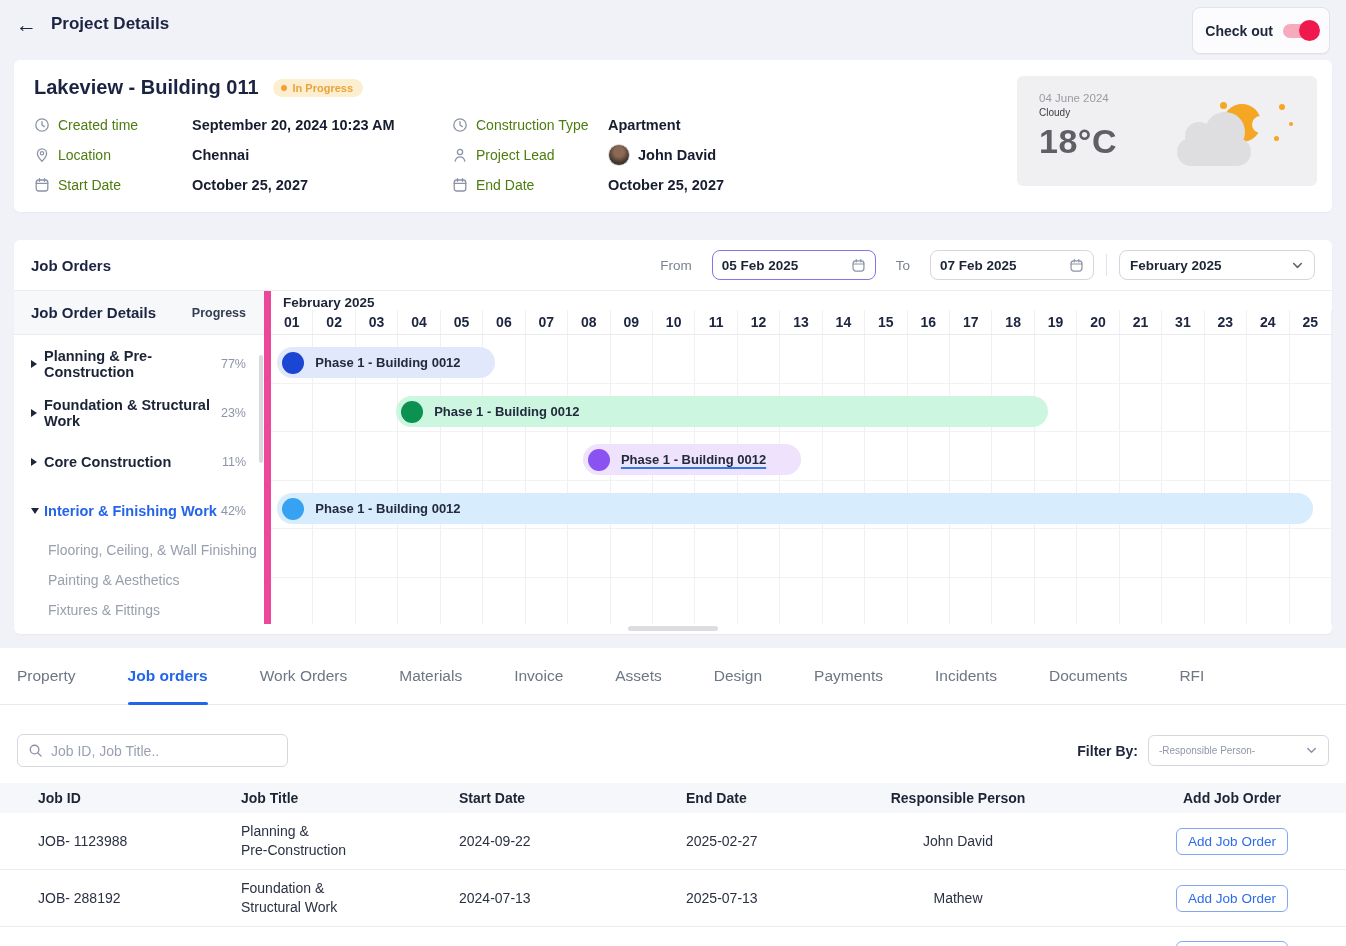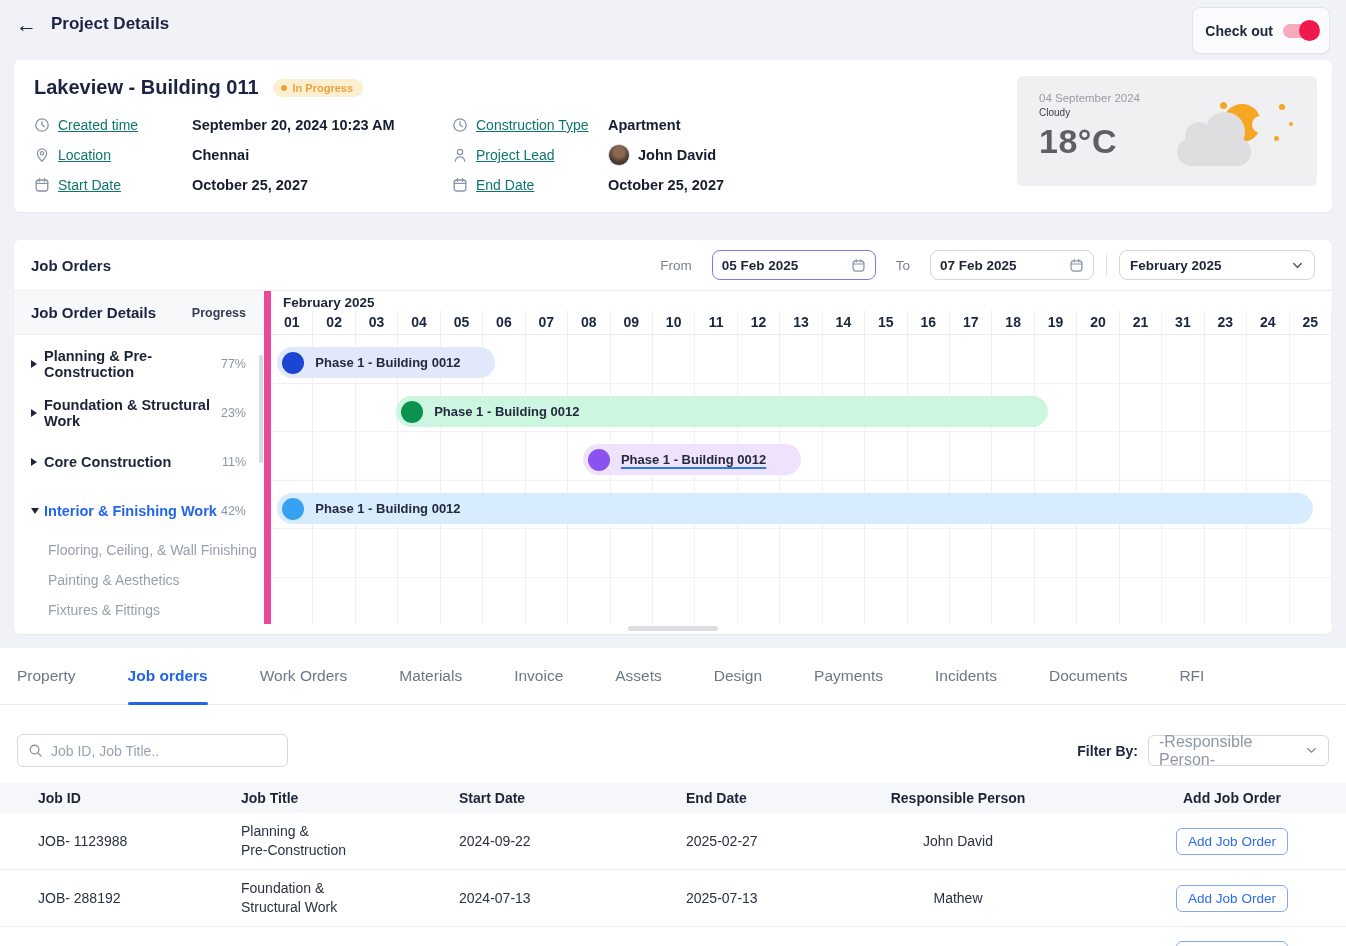--- a/index.html
+++ b/index.html
@@ -28,21 +28,21 @@
     padding:3px 10px 3px 20px; position:relative; }
   .status-badge::before { content:""; position:absolute; left:8px; top:50%; transform:translateY(-50%);
     width:6px; height:6px; border-radius:50%; background:#f0a13a; }
   .info-grid { margin-top:16px; display:flex; flex-direction:column; gap:10px; }
   .info-row { display:flex; height:20px; align-items:center; }
   .field { display:flex; align-items:center; }
   .field.left { width:418px; }
   .field .f-icon { width:16px; height:16px; margin-right:8px; flex:none; display:flex; }
   .field.left .f-label { width:134px; }
   .field.right .f-label { width:132px; }
-  .f-label { font-size:14px; color:#0f766e;text-decoration:underline; }
+  .f-label { font-size:14px; color:#4d7c0f; }
   .f-value { font-size:14.5px; font-weight:700; color:#171d30; display:flex; align-items:center; gap:8px; }
   .avatar { width:22px; height:22px; border-radius:50%;
     background:radial-gradient(circle at 50% 35%, #8a6a54 0 30%, #4a3a30 62%, #262020 100%);
     border:1px solid #d9d9dd; }
 
   .weather-card { position:absolute; top:16px; right:15px; width:300px; height:110px; background:#f0f0f3;
     border-radius:6px; padding:16px 22px; }
   .w-date { font-size:11.5px; color:#9a9aa1; }
   .w-cond { font-size:10px; color:#3b3b42; margin-top:3px; }
   .w-temp { font-size:34px; font-weight:700; color:#5f5f66; margin-top:4px; letter-spacing:.5px; }
@@ -118,21 +118,21 @@
 
   .filter-row { display:flex; align-items:center; padding:29px 17px 16px 17px; }
   .search-box { width:271px; height:33px; border:1px solid #d7d7de; border-radius:6px; background:#fff;
     display:flex; align-items:center; gap:8px; padding:0 10px; }
   .search-box input { border:none; outline:none; flex:1; font-size:14px; color:#2a3142;
     font-family:"Liberation Sans","DejaVu Sans",sans-serif; background:transparent; }
   .search-box input::placeholder { color:#9aa2b0; }
   .filter-spacer { flex:1; }
   .filter-label { font-size:14px; font-weight:700; color:#20283c; margin-right:10px; }
   .filter-select { width:181px; height:31px; border:1px solid #d7d7de; border-radius:6px; background:#fff;
-    display:flex; align-items:center; padding:0 10px; font-size:16px; color:#8f97a6; }
+    display:flex; align-items:center; padding:0 10px; font-size:10px; color:#8f97a6; }
   .filter-select .ftext { flex:1; }
 
   
   .job-table { width:100%; }
   .trow { display:grid; grid-template-columns:241px 218px 227px 112px 320px 1fr; align-items:center; }
   .thead { height:30px; background:#f6f7fa; font-size:14px; font-weight:700; color:#1c2436; }
   .tbody-row { min-height:55px; border-bottom:1px solid #ededf1; font-size:14px; color:#2a3142; background:#fff; }
   .cell-jobid { padding-left:38px; }
   .cell-title { white-space:pre-line; line-height:19px; padding:9px 0; }
   .cell-center { text-align:center; }
@@ -222,21 +222,21 @@
               <rect x="2.2" y="3" width="11.6" height="11" rx="2.5" fill="none" stroke="#8a93a6" stroke-width="1.3"></rect>
               <path d="M2.2 6.4h11.6M5.5 1.6v2.7M10.5 1.6v2.7" stroke="#8a93a6" stroke-width="1.3" fill="none" stroke-linecap="round"></path>
             </svg>
           </span>
     <span class="f-label">End Date</span>
     <span class="f-value">October 25, 2027</span>
   </div>
       </div>
     </div>
   <div class="weather-card">
-    <div class="w-date">04 September 2024</div>
+    <div class="w-date">04 June 2024</div>
     <div class="w-cond">Cloudy</div>
     <div class="w-temp">18°C</div>
     <div class="w-icon">
       <span class="w-dot d1"></span>
         <span class="w-dot d2"></span>
         <span class="w-dot d3"></span>
         <span class="w-dot d4"></span>
       <span class="w-sun"></span>
       <span class="w-sun-bite"></span>
       <span class="w-cloud"></span>

